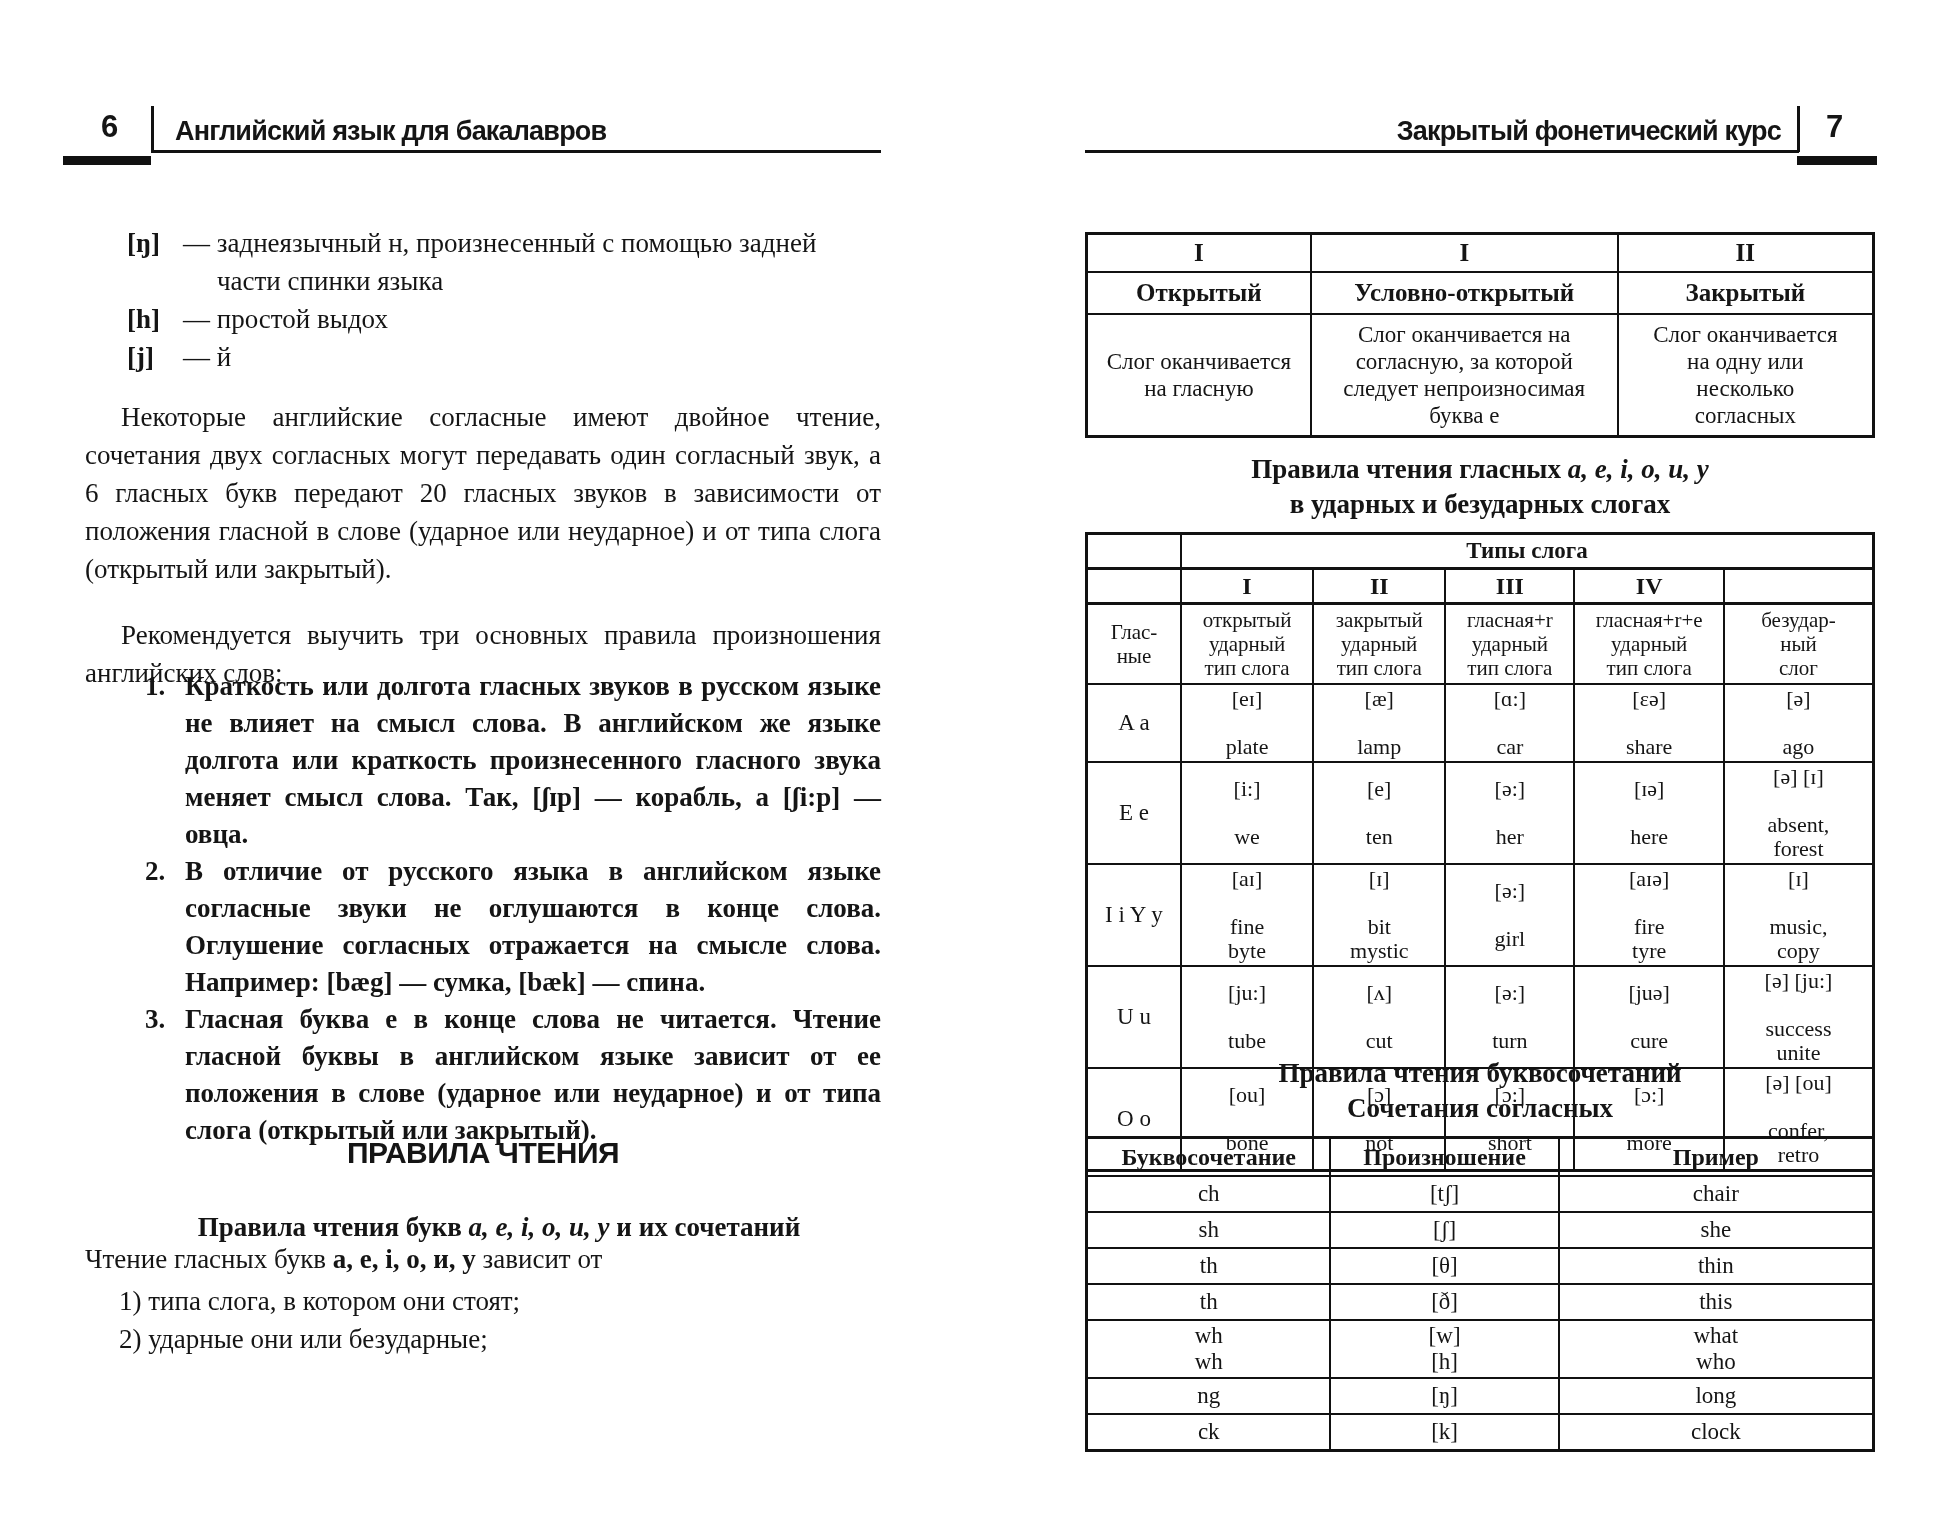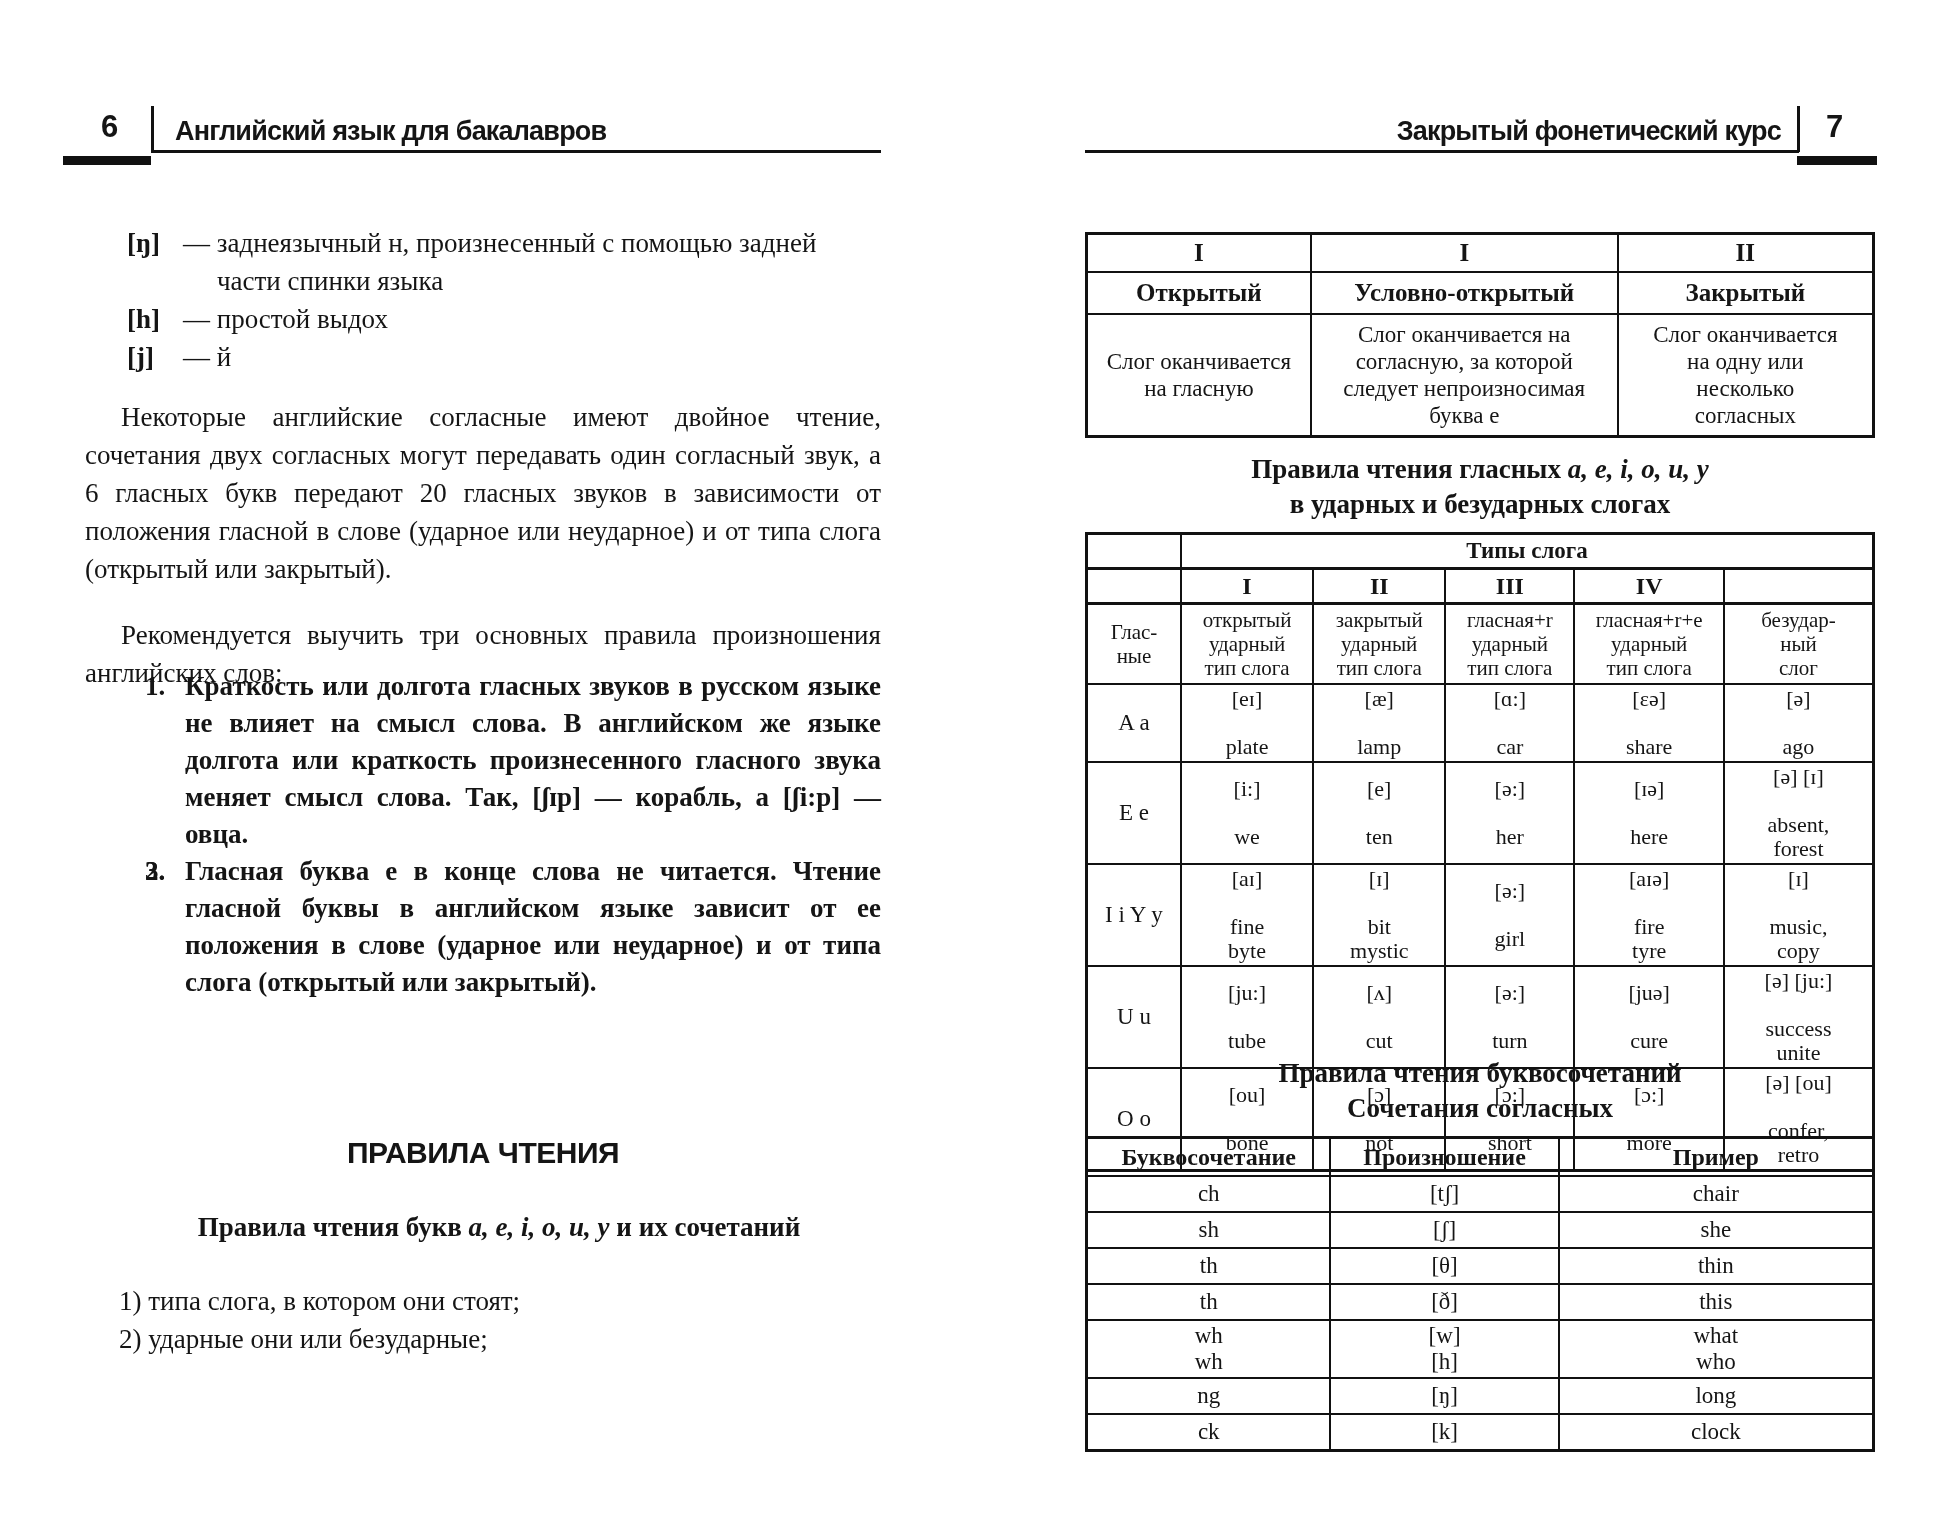--- a/index.html
+++ b/index.html
@@ -125,31 +125,33 @@
     <p class="para para1">Некоторые английские согласные имеют двойное чтение, сочетания двух согласных могут передавать один согласный звук, а 6 гласных букв передают 20 гласных звуков в зависимости от положения гласной в слове (ударное или неударное) и от типа слога (открытый или закрытый).</p>
     <p class="para para2">Рекомендуется выучить три основных правила произношения английских слов:</p>
 
     <div class="rules">
       <div class="rule-item">
         <span class="rule-num">1.</span>
         <div>Краткость или долгота гласных звуков в русском языке не влияет на смысл слова. В английском же языке долгота или краткость произнесенного гласного звука меняет смысл слова. Так, [ʃɪp] — корабль, а [ʃi:p] — овца.</div>
       </div>
       <div class="rule-item">
         <span class="rule-num">2.</span>
+        <div>В отличие от русского языка в английском языке согласные звуки не оглушаются в конце слова. Оглушение согласных отражается на смысле слова. Например: [bæg] — сумка, [bæk] — спина.</div>
       </div>
       <div class="rule-item">
         <span class="rule-num">3.</span>
         <div>Гласная буква е в конце слова не читается. Чтение гласной буквы в английском языке зависит от ее положения в слове (ударное или неударное) и от типа слога (открытый или закрытый).</div>
       </div>
     </div>
 
     <h2 class="sec-title">ПРАВИЛА ЧТЕНИЯ</h2>
 
     <h3 class="sub-title"><span>Правила чтения букв </span><span class="lt">a, e, i, o, u, y</span><span> и их сочетаний</span></h3>
 
+    <p class="intro"><span>Чтение гласных букв </span><span class="blt">a, e, i, o, и, y</span><span> зависит от</span></p>
 
     <div class="depends">
       <div class="dep-line">1)  типа слога, в котором они стоят;</div>
       <div class="dep-line">2) ударные они или безударные;</div>
     </div>
   </div>
 
   <div class="page page-right">
 
     <div class="phead phead-r">

